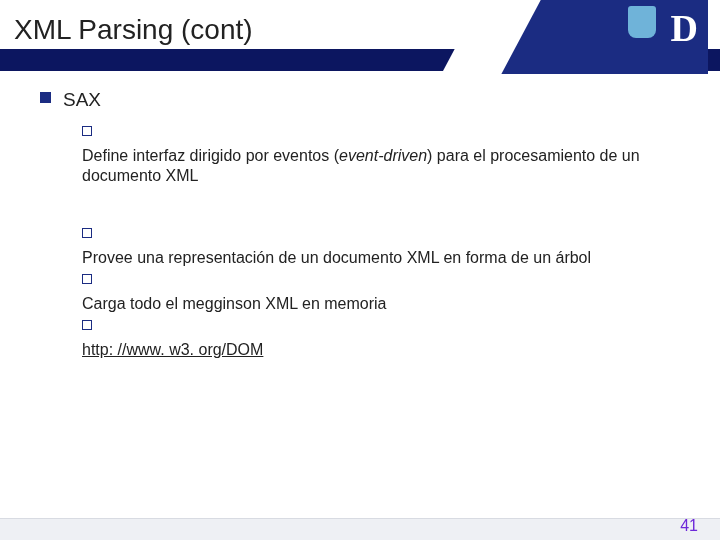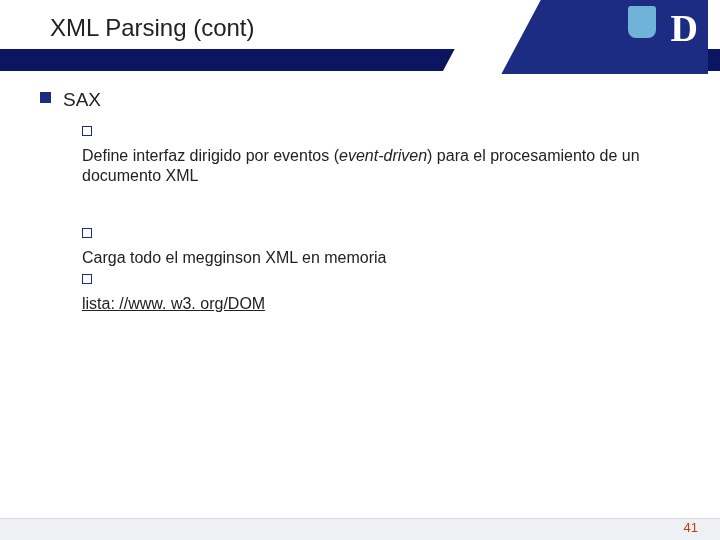--- a/index.html
+++ b/index.html
@@ -1,40 +1,40 @@
 <!DOCTYPE html>
 <html><head>
 <meta charset="utf-8">
 <style>
   * { margin: 0; padding: 0; box-sizing: border-box; }
   html, body { width: 720px; height: 540px; font-family: Arial, Helvetica, sans-serif; background: #fff; overflow: hidden; }
   .slide { position: relative; width: 720px; height: 540px; background: #fff; }
   .titlebar { position: absolute; top: 0; left: 0; width: 720px; height: 70px; }
-  .title { position: absolute; top: 14px; left: 14px; font-size: 24px; color: #222; margin-left: 36px; }
+  .title { position: absolute; top: 14px; left: 14px; font-size: 28px; color: #222; }
   .navy { position: absolute; top: 49px; left: 0; width: 720px; height: 22px; background: #0c1660; }
   .logo-wrap { position: absolute; top: 0; right: 12px; width: 212px; height: 74px; }
   .logo-bg { position: absolute; top: 0; left: 0; width: 212px; height: 74px; background: #1b2c82; }
   .logo-cut { position: absolute; top: -16px; left: -36px; width: 60px; height: 110px; background: #fff; transform: skewX(-28deg); }
   .logo-d { position: absolute; top: 6px; right: 10px; font-family: Georgia, 'Times New Roman', serif; font-weight: bold; font-size: 38px; color: #fff; }
   .logo-shield { position: absolute; top: 6px; right: 52px; width: 28px; height: 32px; background: #6fb3d9; border-radius: 3px 3px 8px 8px; }
   .logo-text { position: absolute; top: 44px; right: 10px; width: 150px; text-align: right; font-size: 9px; line-height: 11px; color: #fff; }
   .body { position: absolute; top: 88px; left: 12px; width: 692px; color: #222; font-size: 16px; line-height: 1.25; }
   .lvl1 { margin-bottom: 10px; }
   .lvl1-row { display: flex; align-items: flex-start; gap: 12px; padding-left: 28px; }
   .sq { width: 11px; height: 11px; background: #1b2c82; flex: 0 0 11px; margin-top: 4px; }
   .lvl1-label { font-size: 19px; }
   .sub { padding-left: 70px; margin-top: 10px; }
   .subrow { display: flex; align-items: flex-start; gap: 10px; margin-bottom: 2px; flex-direction: column; }
   .box { width: 10px; height: 10px; border: 1.5px solid #1b2c82; flex: 0 0 10px; margin-top: 4px; }
   .subtxt { flex: 1; }
   .ital { font-style: italic; }
   .lnk { text-decoration: underline; color: #222; }
   .gap { height: 18px; }
   .footer { position: absolute; bottom: 0; left: 0; width: 720px; height: 22px; background: #eef0f4; border-top: 1px solid #d8dbe2; }
-  .pagenum { position: absolute; right: 22px; bottom: 5px; font-size: 13px; color: #c2410c; }
+  .pagenum { position: absolute; right: 22px; bottom: 5px; font-size: 16px; color: #6d28d9; }
 </style>
 </head>
 <body>
 
 <div class="slide">
 
   <div class="titlebar">
     <div class="title">XML Parsing (cont)</div>
     <div class="navy"></div>
     <div class="logo-wrap">
@@ -61,26 +61,30 @@
         </div>
       </div>
     </div>
 
     <div class="gap"></div>
 
     <div class="lvl1">
       <div class="sub">
         <div class="subrow">
           <div class="box"></div>
+          <div class="subtxt">Provee una representación de un documento XML en forma de un árbol</div>
+        </div>
+        <div class="subrow">
+          <div class="box"></div>
           <div class="subtxt">Carga todo el megginson XML en memoria</div>
         </div>
         <div class="subrow">
           <div class="box"></div>
           <div class="subtxt">
-            <span class="lnk">lista: //www. w3. org/DOM</span>
+            <span class="lnk">http: //www. w3. org/DOM</span>
           </div>
         </div>
       </div>
     </div>
 
   </div>
 
   <div class="footer">
     <div class="pagenum">41</div>
   </div>

